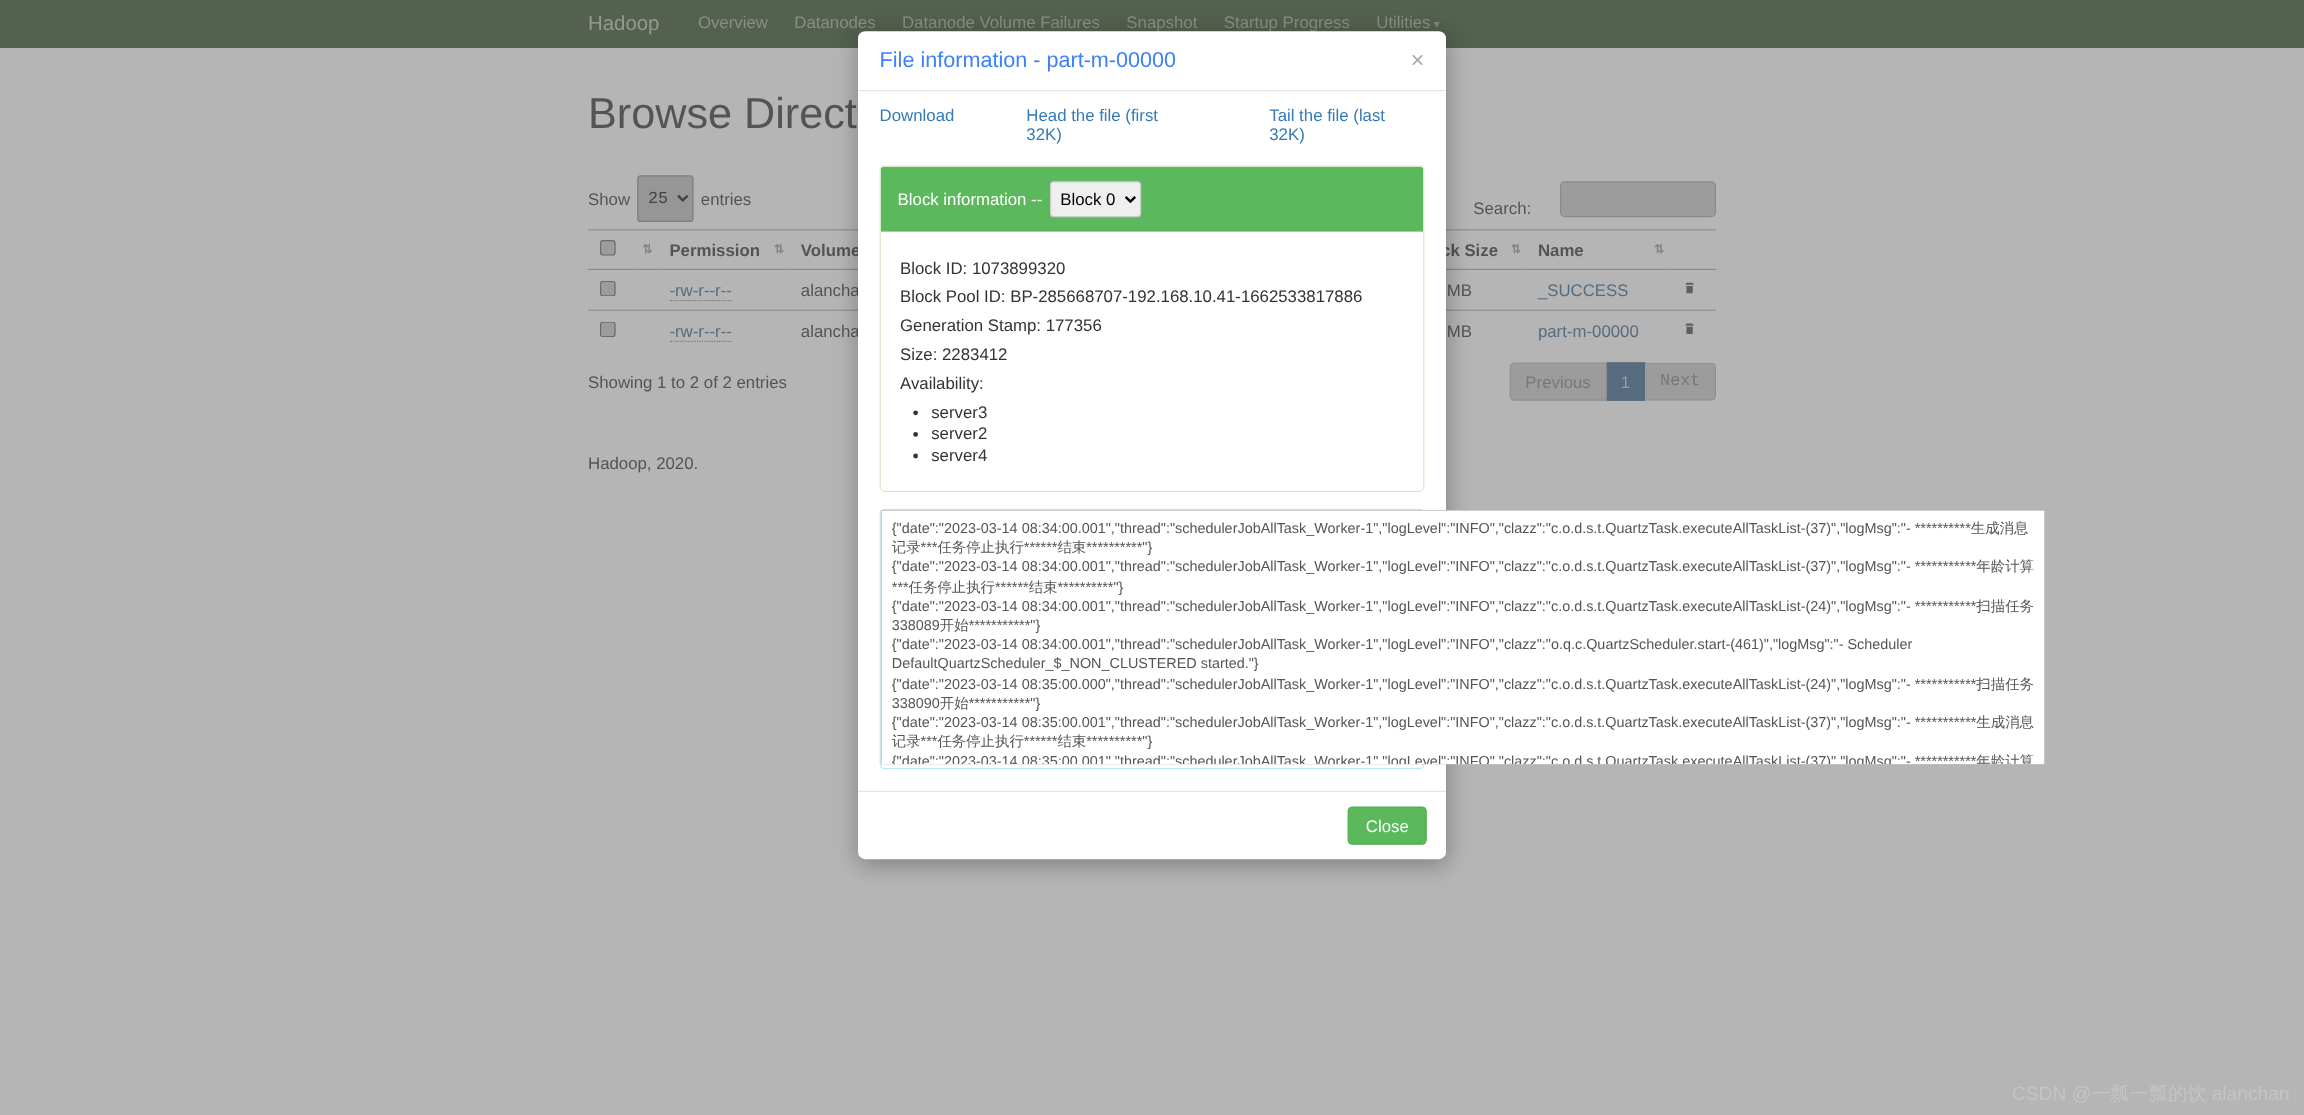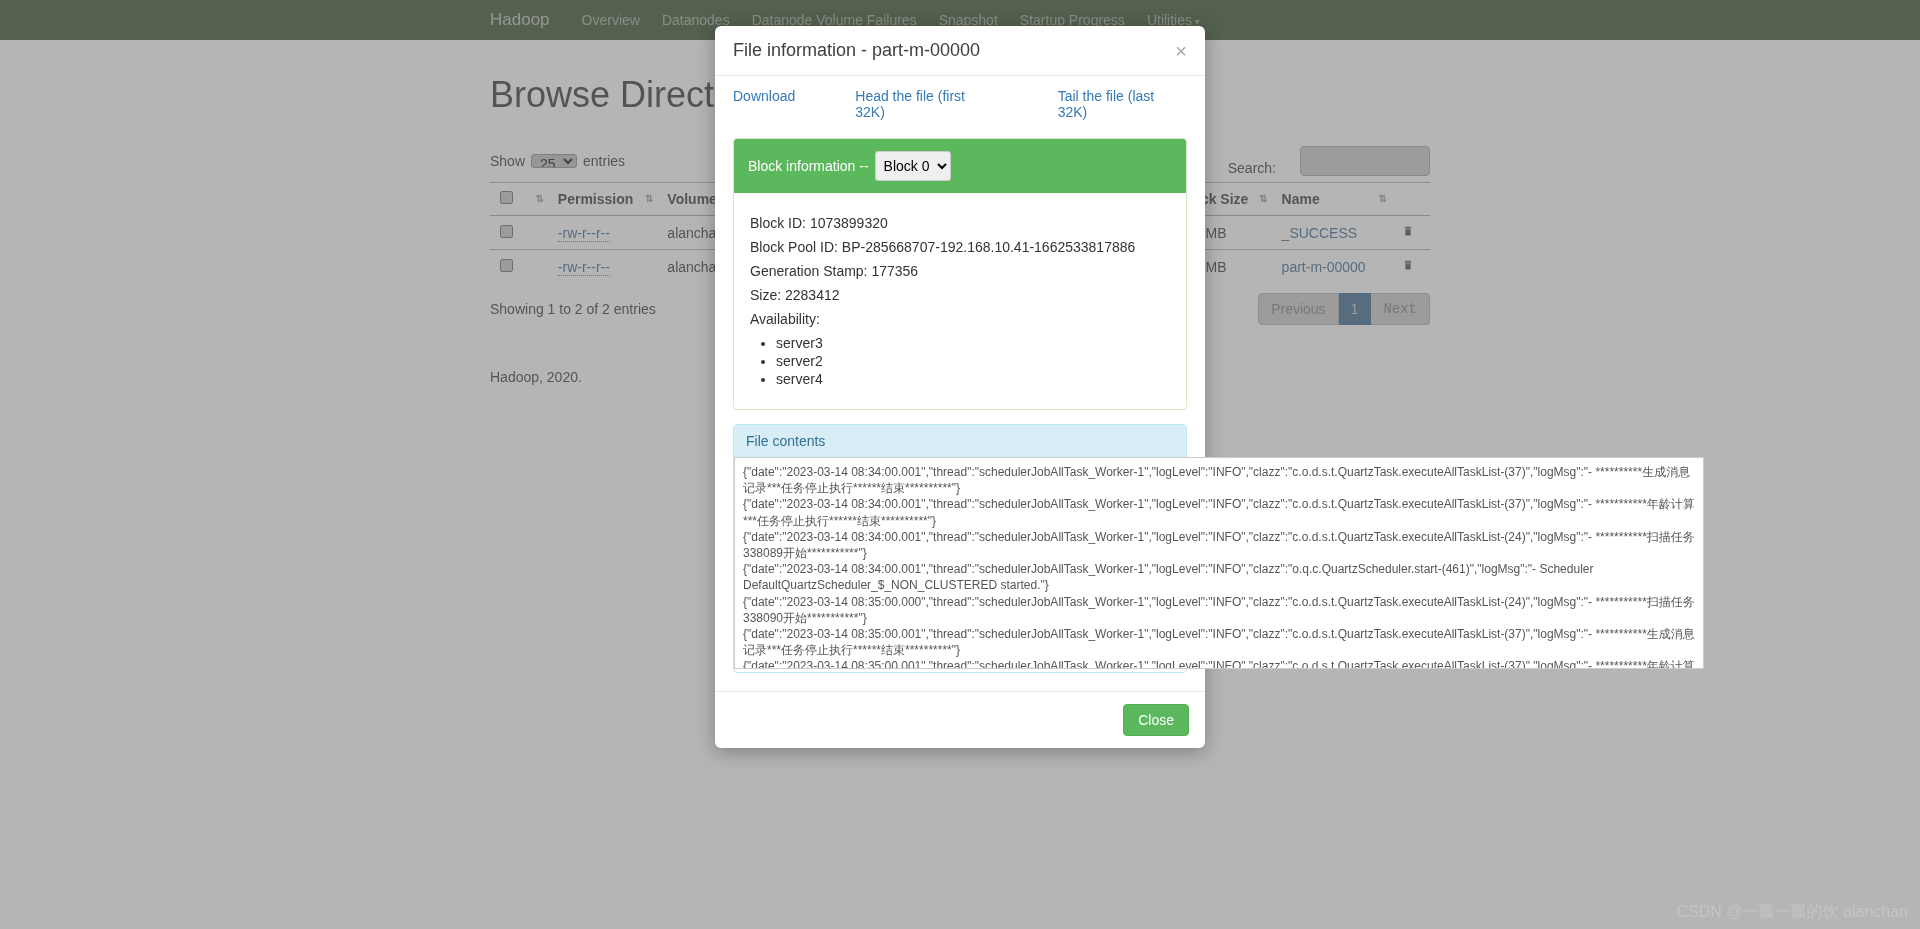--- a/index.html
+++ b/index.html
@@ -2,38 +2,38 @@
 <html><head>
   <meta charset="utf-8">
   <style>
     * { box-sizing: border-box; margin: 0; padding: 0; }
     body { font-family: "Helvetica Neue", Helvetica, Arial, sans-serif; font-size: 14px; color: #333; background: #fff; }
     
     .backdrop { position: fixed; inset: 0; background: rgba(120,120,120,0.55); z-index: 5; }
     .page-wrap { position: relative; }
     
     .navbar { background: #325a1e; height: 40px; display: flex; align-items: center; padding: 0 0; color: #d6e4d0; }
-    .nav-inner { width: 940px; margin: 0 auto; display: flex; align-items: center; gap: 22px; }
+    .nav-inner { width: 940px; margin: 0 auto; display: flex; align-items: flex-start; gap: 22px; }
     .brand { color: #e9f1e6; font-size: 17px; margin-right: 10px; }
     .nav-item { color: #c6d7bd; font-size: 14px; cursor: pointer; }
     .nav-item.dropdown::after { content: " ▾"; font-size: 10px; opacity: .8; }
     
     .container { width: 940px; margin: 0 auto; padding-top: 28px; }
     h1.pagetitle { font-size: 36px; font-weight: 500; color: #333; margin: 6px 0 30px; }
     
     .path-row { display: flex; align-items: center; gap: 8px; margin-bottom: 12px; }
     .path-input { flex: 1; height: 34px; border: 1px solid #ccc; border-radius: 4px; padding: 0 10px; font-size: 14px; color: #555; }
     .go-btn, .icon-btn { height: 34px; border: 1px solid #ccc; border-radius: 4px; background: #fff; padding: 0 12px; font-size: 14px; cursor: pointer; }
     .icon-btn { width: 40px; display:flex; align-items:center; justify-content:center; }
     .icon-btn svg { width: 16px; height: 16px; fill: #555; }
     .icon-group { display: flex; gap: 6px; }
     
     .controls-row { display: flex; justify-content: space-between; align-items: center; margin-bottom: 6px; }
     .show-entries { display:flex; align-items:center; gap:6px; font-size: 14px; color:#333; }
-    .show-entries select { height: 14px; border:1px solid #aaa; border-radius:3px; padding: 0 4px; font-size: 14px; }
+    .show-entries select { height: 39px; border:1px solid #aaa; border-radius:3px; padding: 0 4px; font-size: 14px; font-family: Liberation Mono, monospace; }
     .search-wrap { display:flex; align-items:flex-end; gap:24px; font-size:14px; }
     .search-wrap input { height: 30px; width: 130px; border:1px solid #ccc; border-radius:4px; padding: 0 6px; }
     
     table.listing { width: 100%; border-collapse: collapse; }
     table.listing th, table.listing td { text-align: left; padding: 8px 10px; border-top: 1px solid #ddd; font-size: 14px; }
     table.listing thead th { font-weight: 700; color:#333; position: relative; border-bottom: 1px solid #ccc; }
     .sort-ic::after { content:"⇅"; font-size: 10px; color:#bbb; position:absolute; right:4px; top:10px; }
     .perm-link { color:#337ab7; border-bottom:1px dotted #999; cursor:pointer; }
     .file-name-link { color:#337ab7; cursor:pointer; }
     .trash-ic svg { width:14px; height:14px; fill:#555; }
@@ -46,21 +46,21 @@
     .pager-btn.current { background:#337ab7; color:#fff; border-color:#337ab7; }
     .pager-btn.disabled { color:#999; cursor:default; }
     .pager-btn:first-child { border-radius: 4px 0 0 4px; }
     .pager-btn:last-child { border-radius: 0 4px 4px 0; font-family: Liberation Mono, monospace; }
     .pager-btn + .pager-btn { border-left: none; }
     
     .footer-text { margin-top: 44px; font-size: 14px; color:#333; }
     
     .modal { position: fixed; z-index: 10; top: 26px; left: 50%; transform: translateX(-50%); width: 490px; background:#fff; border-radius: 6px; box-shadow: 0 4px 20px rgba(0,0,0,.3); }
     .modal-header { padding: 14px 18px; border-bottom: 1px solid #e5e5e5; display:flex; justify-content:space-between; align-items:center; }
-    .modal-title { font-size: 18px; font-weight: 400; color:#404040; }
+    .modal-title { font-size: 18px; font-weight: 400; color:#3b82f6; }
     .modal-close { color:#aaa; font-size: 20px; cursor:pointer; background:none; border:none; line-height:1; }
     .modal-body { padding: 12px 18px 18px; }
     .modal-links { display:flex; gap: 60px; margin-bottom: 18px; }
     .modal-links a { color:#337ab7; text-decoration:none; font-size:14px; cursor:pointer; }
     
     .block-panel { border: 1px solid #d6e9c6; border-radius: 4px; overflow:hidden; }
     .block-head { background:#5cb85c; color:#fff; padding: 12px 14px; display:flex; align-items:center; gap:6px; font-size:14px; font-weight: 500; }
     .block-head select { height: 30px; border-radius:3px; border:1px solid #ccc; font-size:14px; padding: 0 4px; }
     .block-body { padding: 14px 16px; font-size:14px; color:#333; }
     .block-body p { margin: 8px 0; }
@@ -207,21 +207,20 @@
           <p>Availability:</p>
           <ul>
             <li>server3</li>
             <li>server2</li>
             <li>server4</li>
           </ul>
         </div>
       </div>
 
       <div class="fc-panel">
-        <div class="fc-head">File contents</div>
         <div class="fc-body">
           <textarea class="fc-textarea" readonly="" style="">{"date":"2023-03-14 08:34:00.001","thread":"schedulerJobAllTask_Worker-1","logLevel":"INFO","clazz":"c.o.d.s.t.QuartzTask.executeAllTaskList-(37)","logMsg":"- **********生成消息记录***任务停止执行******结束**********"}
 {"date":"2023-03-14 08:34:00.001","thread":"schedulerJobAllTask_Worker-1","logLevel":"INFO","clazz":"c.o.d.s.t.QuartzTask.executeAllTaskList-(37)","logMsg":"- ***********年龄计算***任务停止执行******结束**********"}
 {"date":"2023-03-14 08:34:00.001","thread":"schedulerJobAllTask_Worker-1","logLevel":"INFO","clazz":"c.o.d.s.t.QuartzTask.executeAllTaskList-(24)","logMsg":"- ***********扫描任务338089开始***********"}
 {"date":"2023-03-14 08:34:00.001","thread":"schedulerJobAllTask_Worker-1","logLevel":"INFO","clazz":"o.q.c.QuartzScheduler.start-(461)","logMsg":"- Scheduler DefaultQuartzScheduler_$_NON_CLUSTERED started."}
 {"date":"2023-03-14 08:35:00.000","thread":"schedulerJobAllTask_Worker-1","logLevel":"INFO","clazz":"c.o.d.s.t.QuartzTask.executeAllTaskList-(24)","logMsg":"- ***********扫描任务338090开始***********"}
 {"date":"2023-03-14 08:35:00.001","thread":"schedulerJobAllTask_Worker-1","logLevel":"INFO","clazz":"c.o.d.s.t.QuartzTask.executeAllTaskList-(37)","logMsg":"- ***********生成消息记录***任务停止执行******结束**********"}
 {"date":"2023-03-14 08:35:00.001","thread":"schedulerJobAllTask_Worker-1","logLevel":"INFO","clazz":"c.o.d.s.t.QuartzTask.executeAllTaskList-(37)","logMsg":"- ***********年龄计算***任务停止执行******结束**********"}</textarea>
         </div>
       </div>

